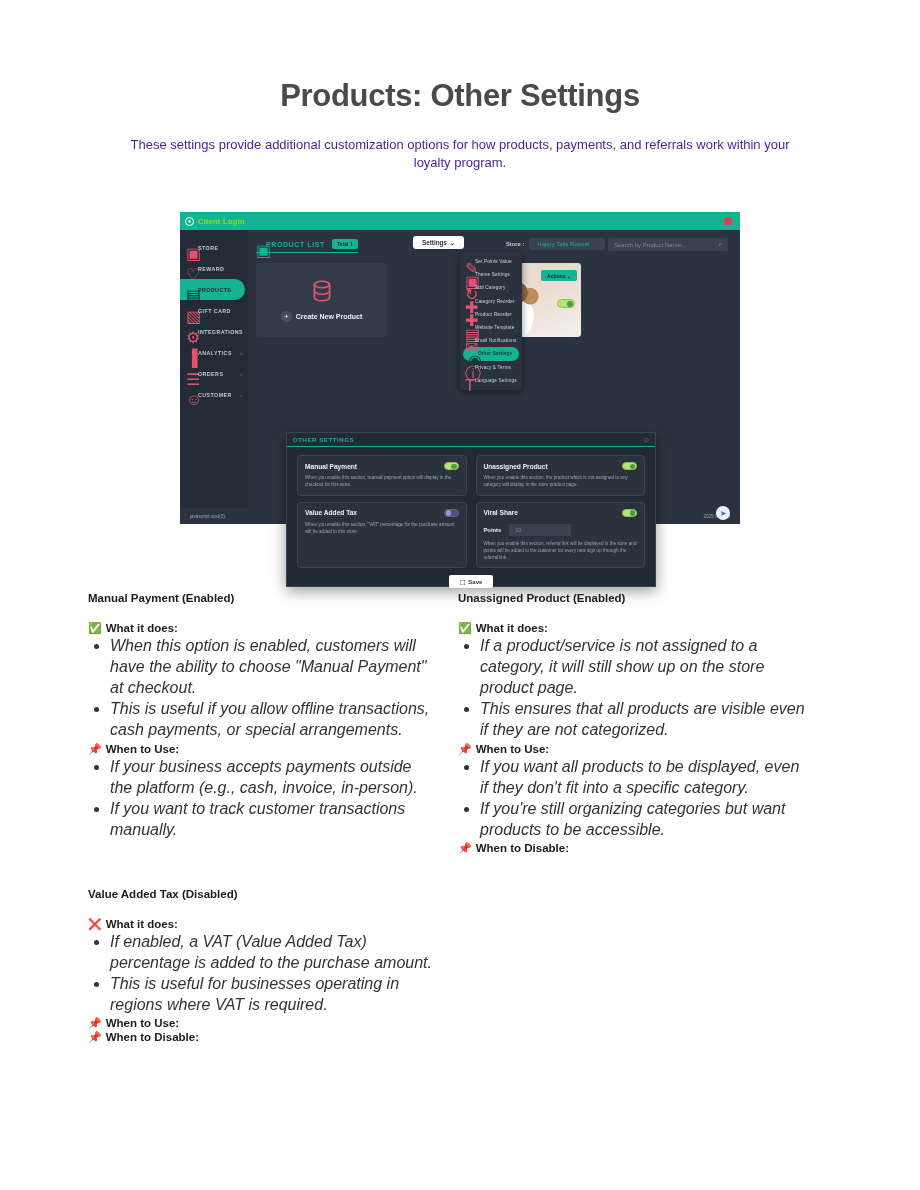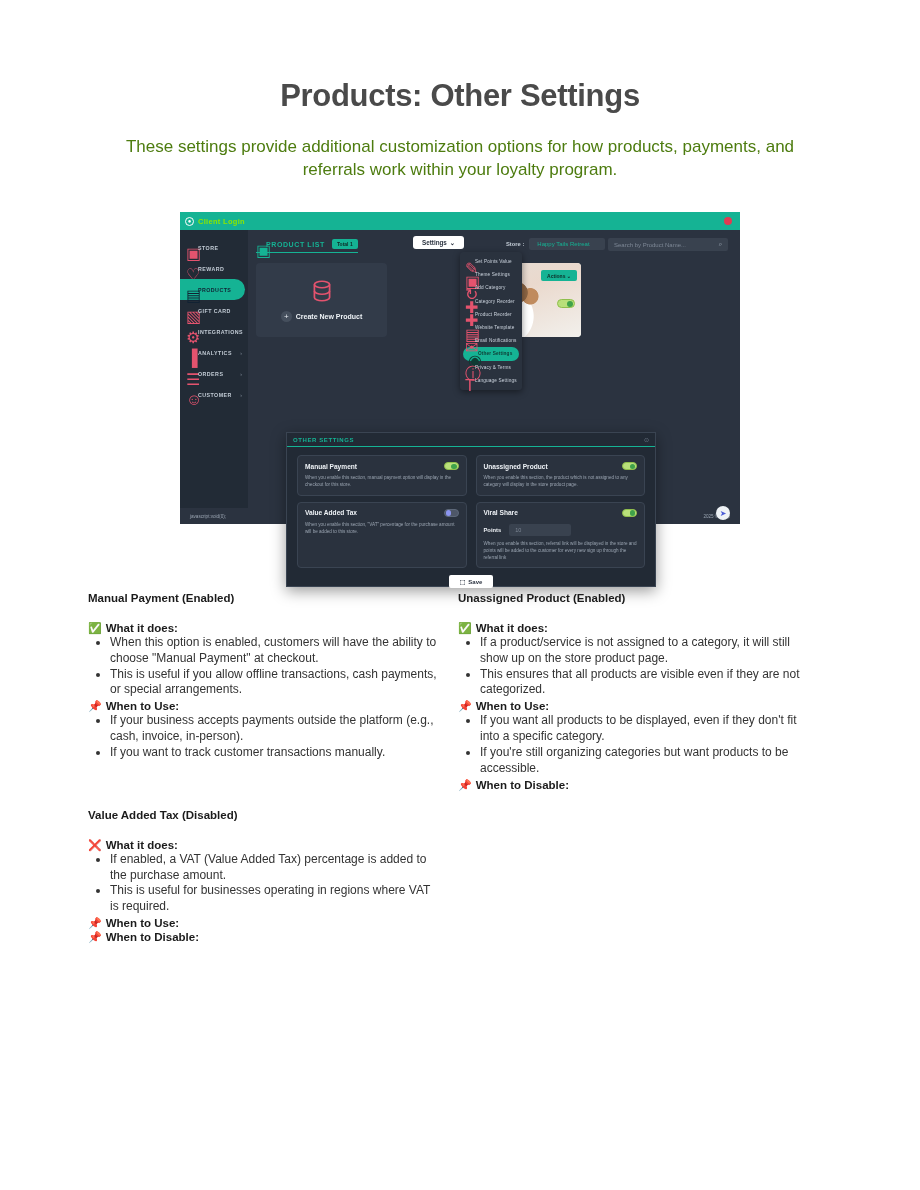--- a/index.html
+++ b/index.html
@@ -16,22 +16,22 @@
   .doc-title {
     text-align: center;
     font-size: 31px;
     font-weight: bold;
     color: #4a4a4a;
     letter-spacing: -0.3px;
     padding-top: 78px;
   }
   .doc-sub {
     text-align: center;
-    font-size: 17px;
-    color: #4d7c0f;
+    font-size: 13px;
+    color: #4c1d95;
     line-height: 1.35;
     margin: 22px auto 0;
     width: 690px;
   }
 
   
   .shot {
     position: absolute;
     left: 180px; top: 212px;
     width: 560px; height: 312px;
@@ -244,21 +244,21 @@
   .sec-gap { height: 16px; }
   .line-hd {
     display: flex; align-items: baseline; gap: 4px;
     font-size: 11.5px; font-weight: bold; color: #1b1b1b; margin-top: 2px;
   }
   .mark { font-size: 11px; line-height: 1; }
   .mark.check { color: #49a14b; }
   .mark.cross { color: #d93025; font-weight: bold; }
   .mark.pin { color: #d93025; }
   ul.blist { list-style: disc; margin: 1px 0 0 22px; }
-  ul.blist li { font-size: 12px; color: #333; line-height: 1.32; margin-bottom: 0px; }
+  ul.blist li { font-size: 16px; color: #333; line-height: 1.32; margin-bottom: 0px; font-style: italic; }
   .blk { margin-bottom: 2px; }
 </style>
 </head>
 <body>
 
 <div class="page">
 
   <h1 class="doc-title">Products: Other Settings</h1>
   <p class="doc-sub">These settings provide additional customization options for how products, payments, and referrals work within your loyalty program.</p>
 

